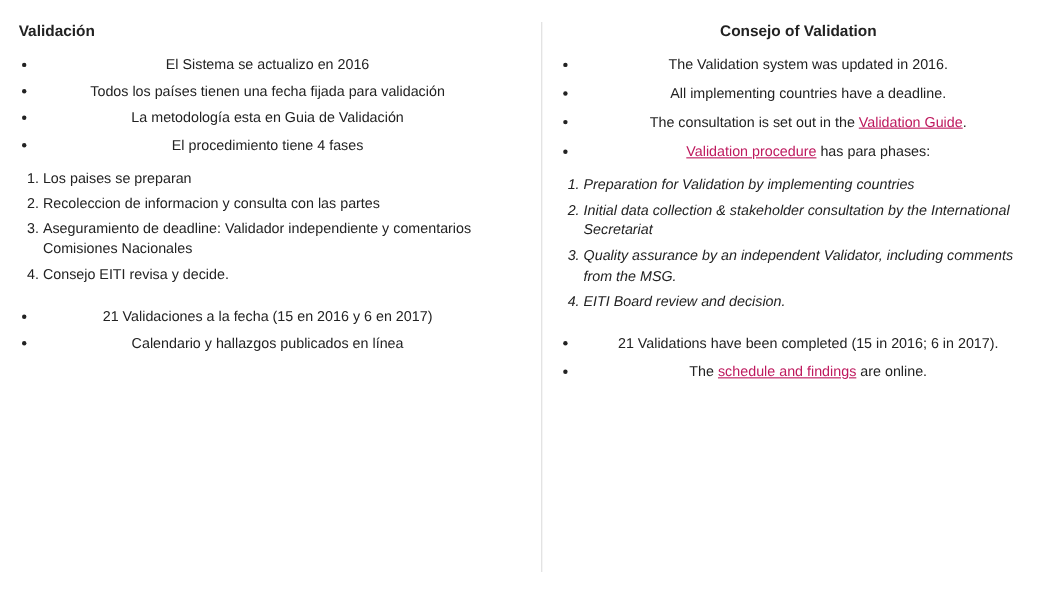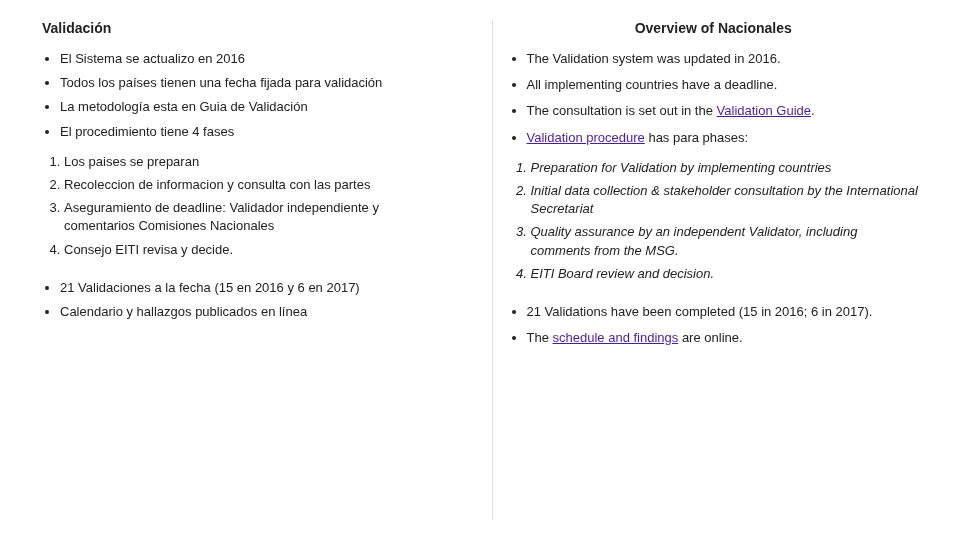--- a/index.html
+++ b/index.html
@@ -9,21 +9,21 @@
       background: #fff;
       color: #222;
       width: 960px;
       height: 540px;
       overflow: hidden;
     }
     .container {
       display: flex;
       width: 960px;
       height: 540px;
-      padding: 20px 42px;
+      padding: 20px 17px;
       gap: 24px;
     }
     .left-col {
       flex: 1;
       padding-right: 16px;
     }
     .right-col {
       flex: 1;
       padding-left: 16px;
       border-left: 1px solid #ddd;
@@ -36,35 +36,36 @@
     .right-section-title {
       font-weight: bold;
       font-size: 14px;
       margin-bottom: 14px;
       text-align: center;
     }
     ul.bullets {
       list-style: disc;
       padding-left: 18px;
       margin-bottom: 12px;
+      text-align: center;
     }
     ul.bullets li {
       margin-bottom: 6px;
       line-height: 1.4;
     }
     ol.numbered {
       padding-left: 22px;
       margin-bottom: 12px;
     }
     ol.numbered li {
       margin-bottom: 5px;
       line-height: 1.4;
     }
     .link {
-      color: #4c1d95;
+      color: #be185d;
     }
     .right-col ul.bullets li {
       margin-bottom: 8px;
     }
     .right-col ol.numbered li {
       margin-bottom: 5px;
       font-style: italic;
     }
     .bottom-bullets {
       margin-top: 20px;
@@ -92,21 +93,21 @@
       <li>Consejo EITI revisa y decide.</li>
     </ol>
 
     <ul class="bullets bottom-bullets">
       <li>21 Validaciones a la fecha (15 en 2016 y 6 en 2017)</li>
       <li>Calendario y hallazgos publicados en línea</li>
     </ul>
   </div>
 
   <div class="right-col">
-    <div class="right-section-title">Overview of Nacionales</div>
+    <div class="right-section-title">Consejo of Validation</div>
 
     <ul class="bullets">
       <li>
         <span>The Validation system was updated in 2016.</span>
       </li>
       <li>
         <span>All implementing countries have a deadline.</span>
       </li>
       <li>
         <span>The consultation is set out in the </span><a class="link" href="#">Validation Guide</a><span>.</span>

